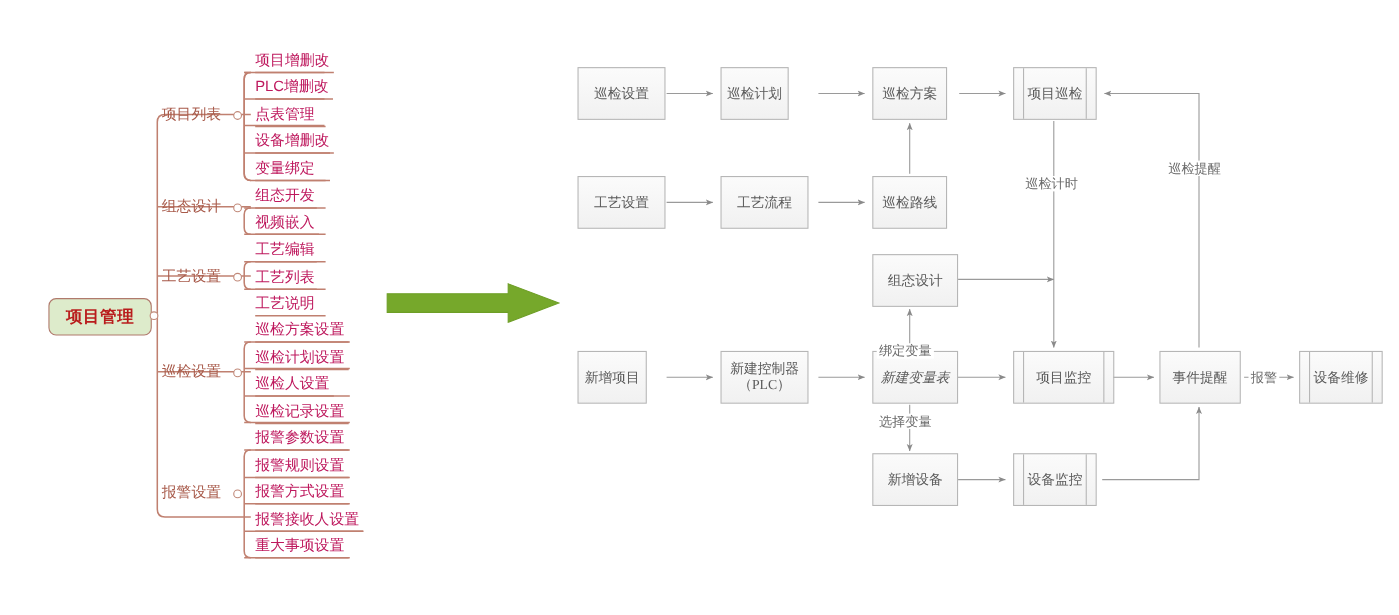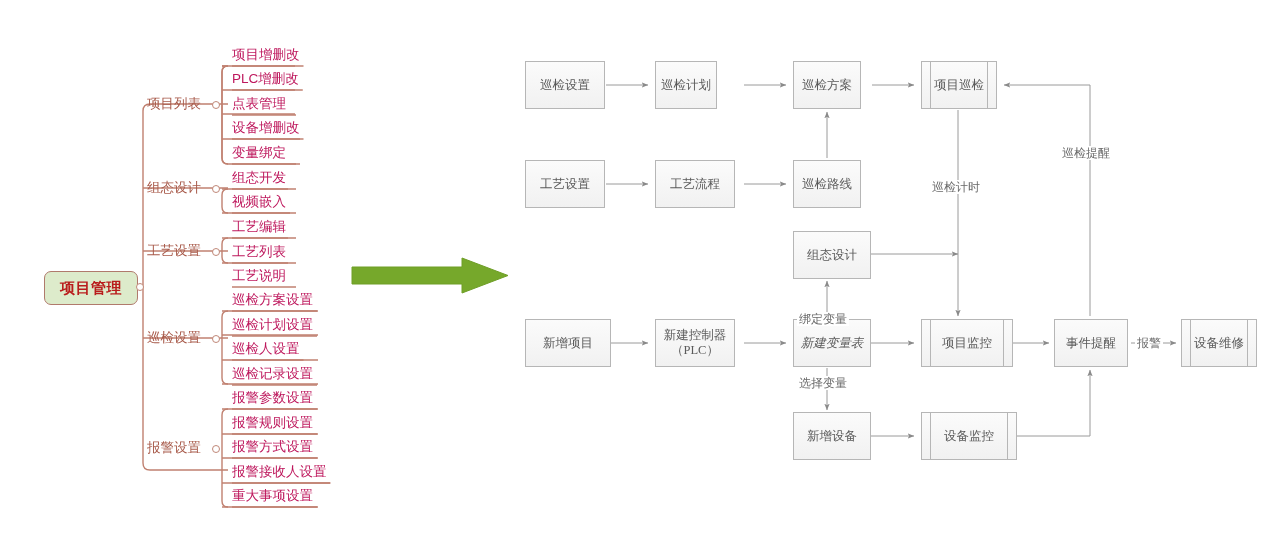--- a/index.html
+++ b/index.html
@@ -282,21 +282,21 @@
     <span class="txt">工艺流程</span>
   </div>
   <div class="fc-box" style="left:793px;top:160px;width:68px;height:48px;">
     <span class="txt">巡检路线</span>
   </div>
 
   <div class="fc-box" style="left:793px;top:231px;width:78px;height:48px;">
     <span class="txt">组态设计</span>
   </div>
 
-  <div class="fc-box" style="left:525px;top:319px;width:86px;height:48px;">
+  <div class="fc-box" style="left:525px;top:319px;width:63px;height:48px;">
     <span class="txt">新增项目</span>
   </div>
   <div class="fc-box" style="left:655px;top:319px;width:80px;height:48px;">
     <span style="display:block;">
       <span class="txt">新建控制器</span>
       <span class="txt">（PLC）</span>
     </span>
   </div>
   <div class="fc-box" style="left:793px;top:319px;width:78px;height:48px;font-style:italic;">
     <span class="txt">新建变量表</span>
@@ -307,28 +307,28 @@
   <div class="fc-box" style="left:1054px;top:319px;width:74px;height:48px;">
     <span class="txt">事件提醒</span>
   </div>
   <div class="fc-box pre" style="left:1181px;top:319px;width:76px;height:48px;">
     <span class="txt">设备维修</span>
   </div>
 
   <div class="fc-box" style="left:793px;top:412px;width:78px;height:48px;">
     <span class="txt">新增设备</span>
   </div>
-  <div class="fc-box pre" style="left:921px;top:412px;width:96px;height:48px;">
+  <div class="fc-box pre" style="left:921px;top:412px;width:76px;height:48px;">
     <span class="txt">设备监控</span>
   </div>
 
   <div class="fc-label" style="left:1060px;top:146px;">
     <span>巡检提醒</span>
   </div>
-  <div class="fc-label" style="left:930px;top:180px;">
+  <div class="fc-label" style="left:930px;top:160px;">
     <span>巡检计时</span>
   </div>
   <div class="fc-label" style="left:797px;top:288px;margin-top:24px;">
     <span>绑定变量</span>
   </div>
   <div class="fc-label" style="left:797px;top:376px;">
     <span>选择变量</span>
   </div>
   <div class="fc-label" style="left:1135px;top:336px;">
     <span>报警</span>

